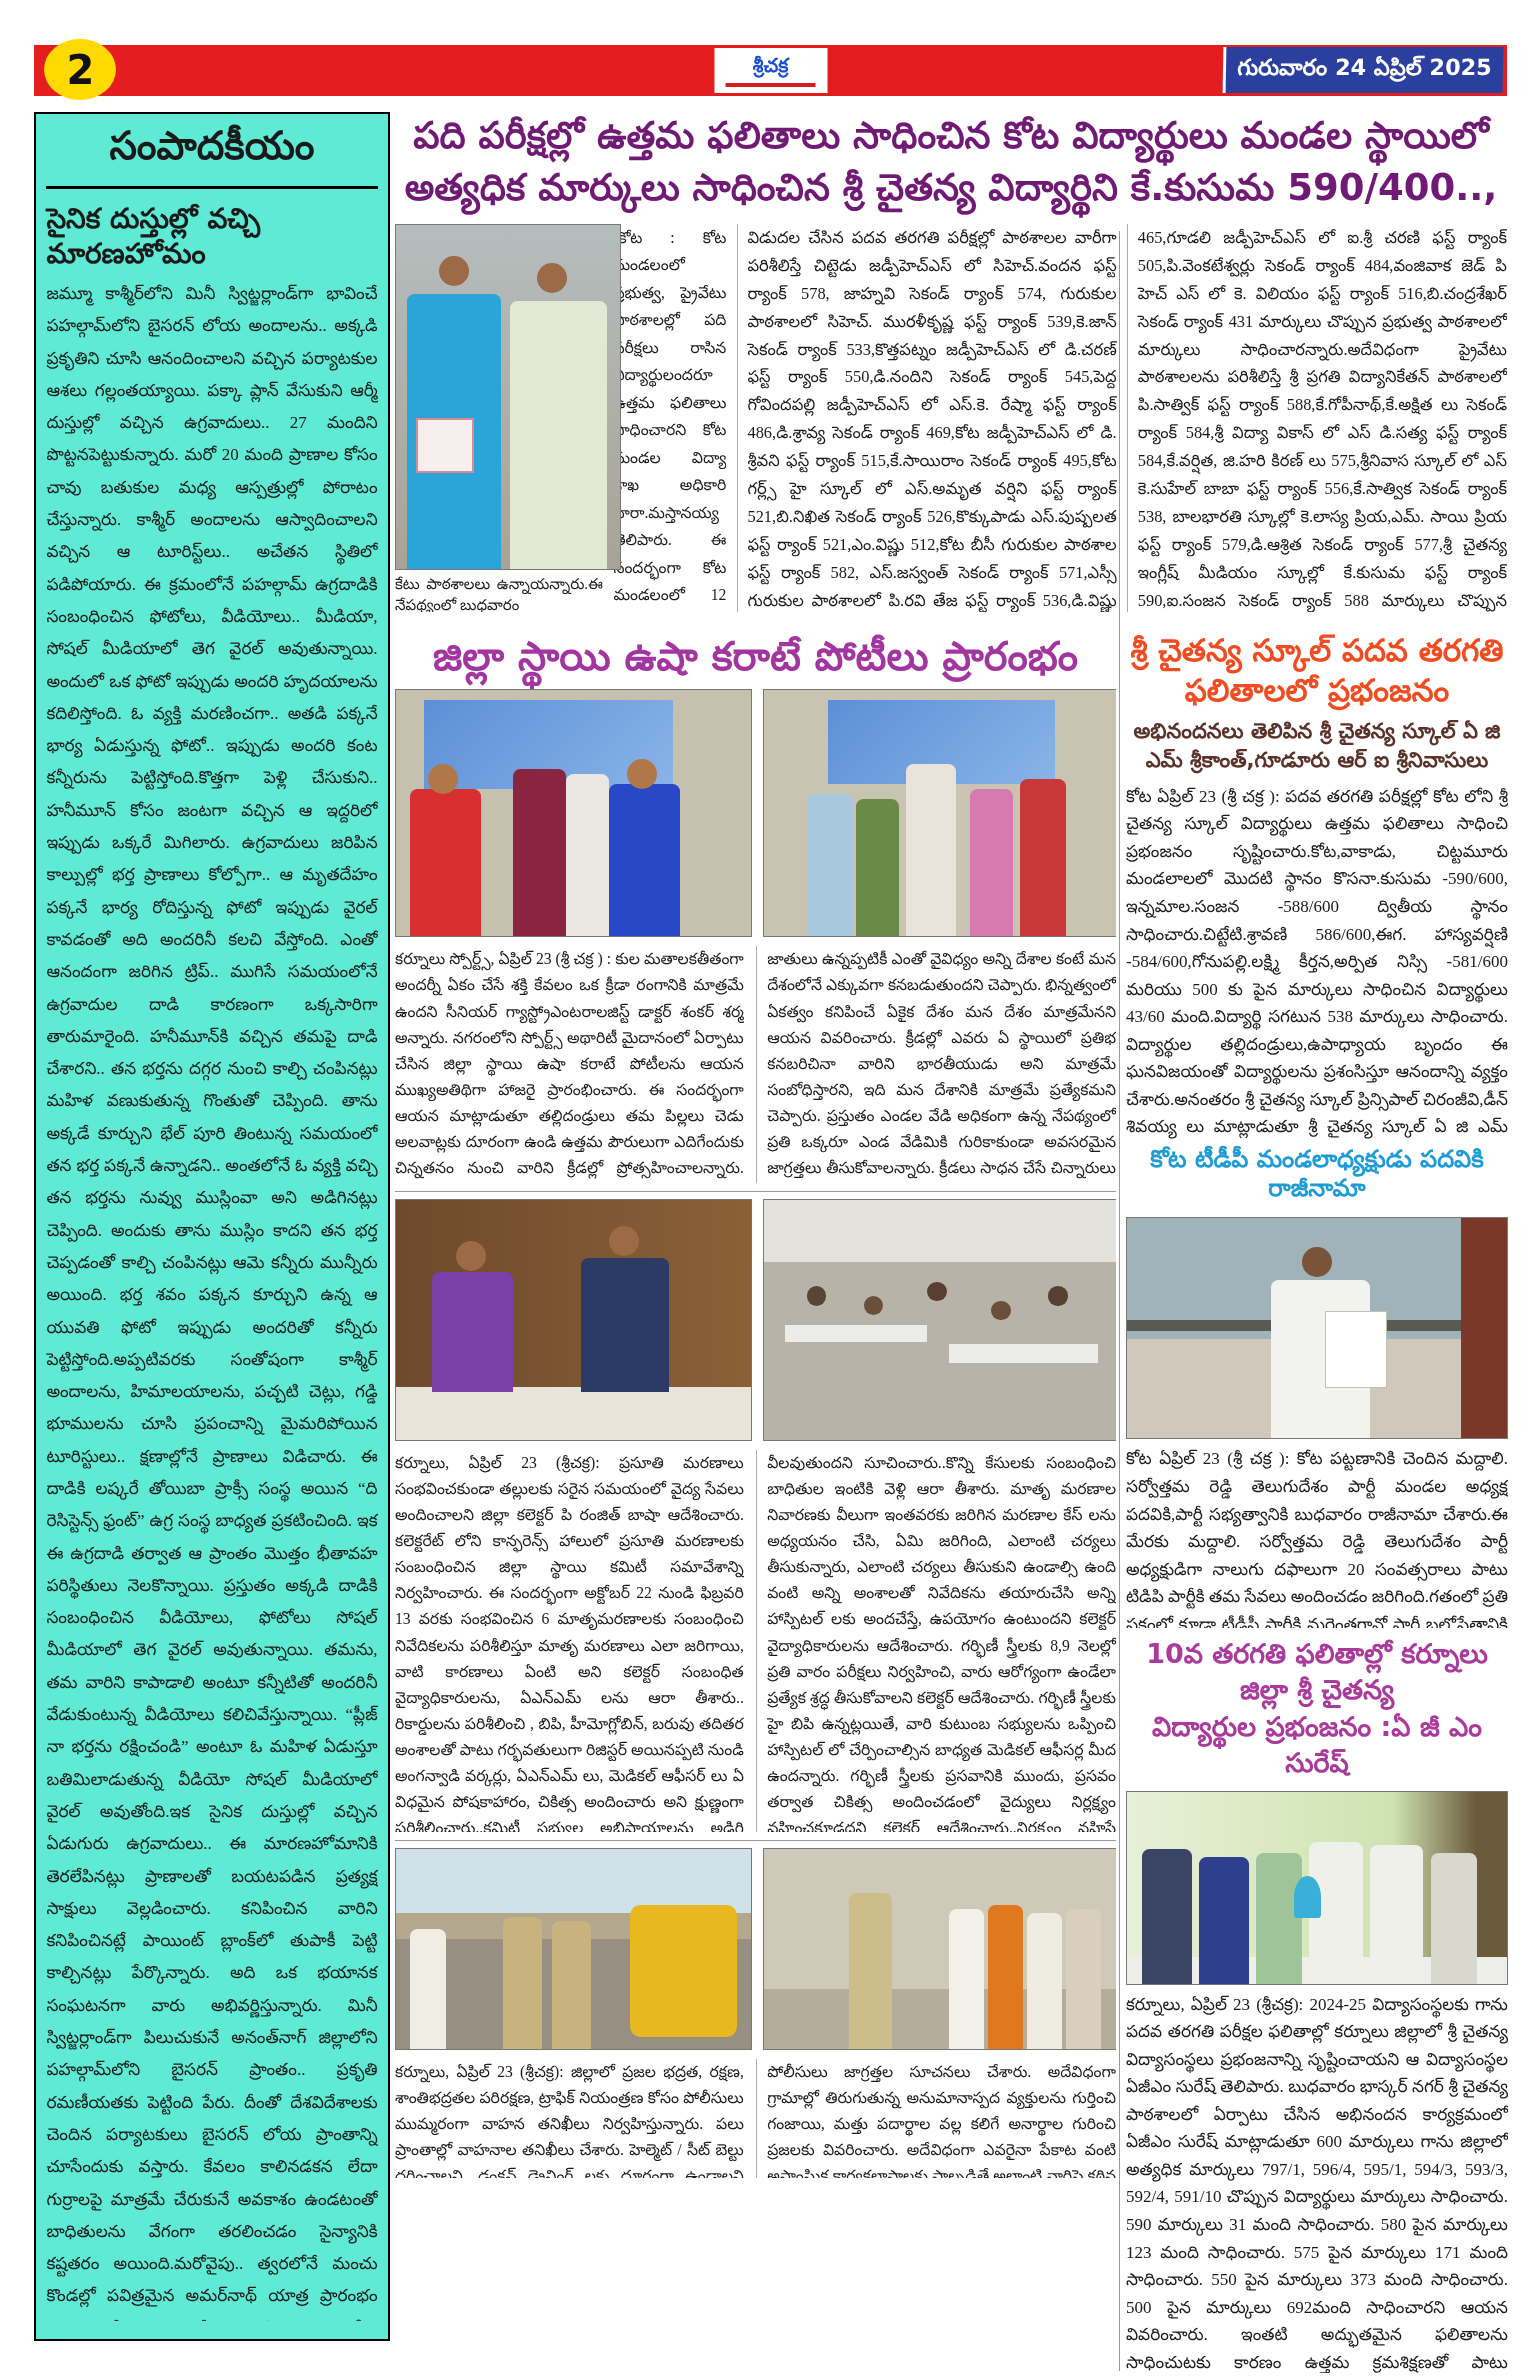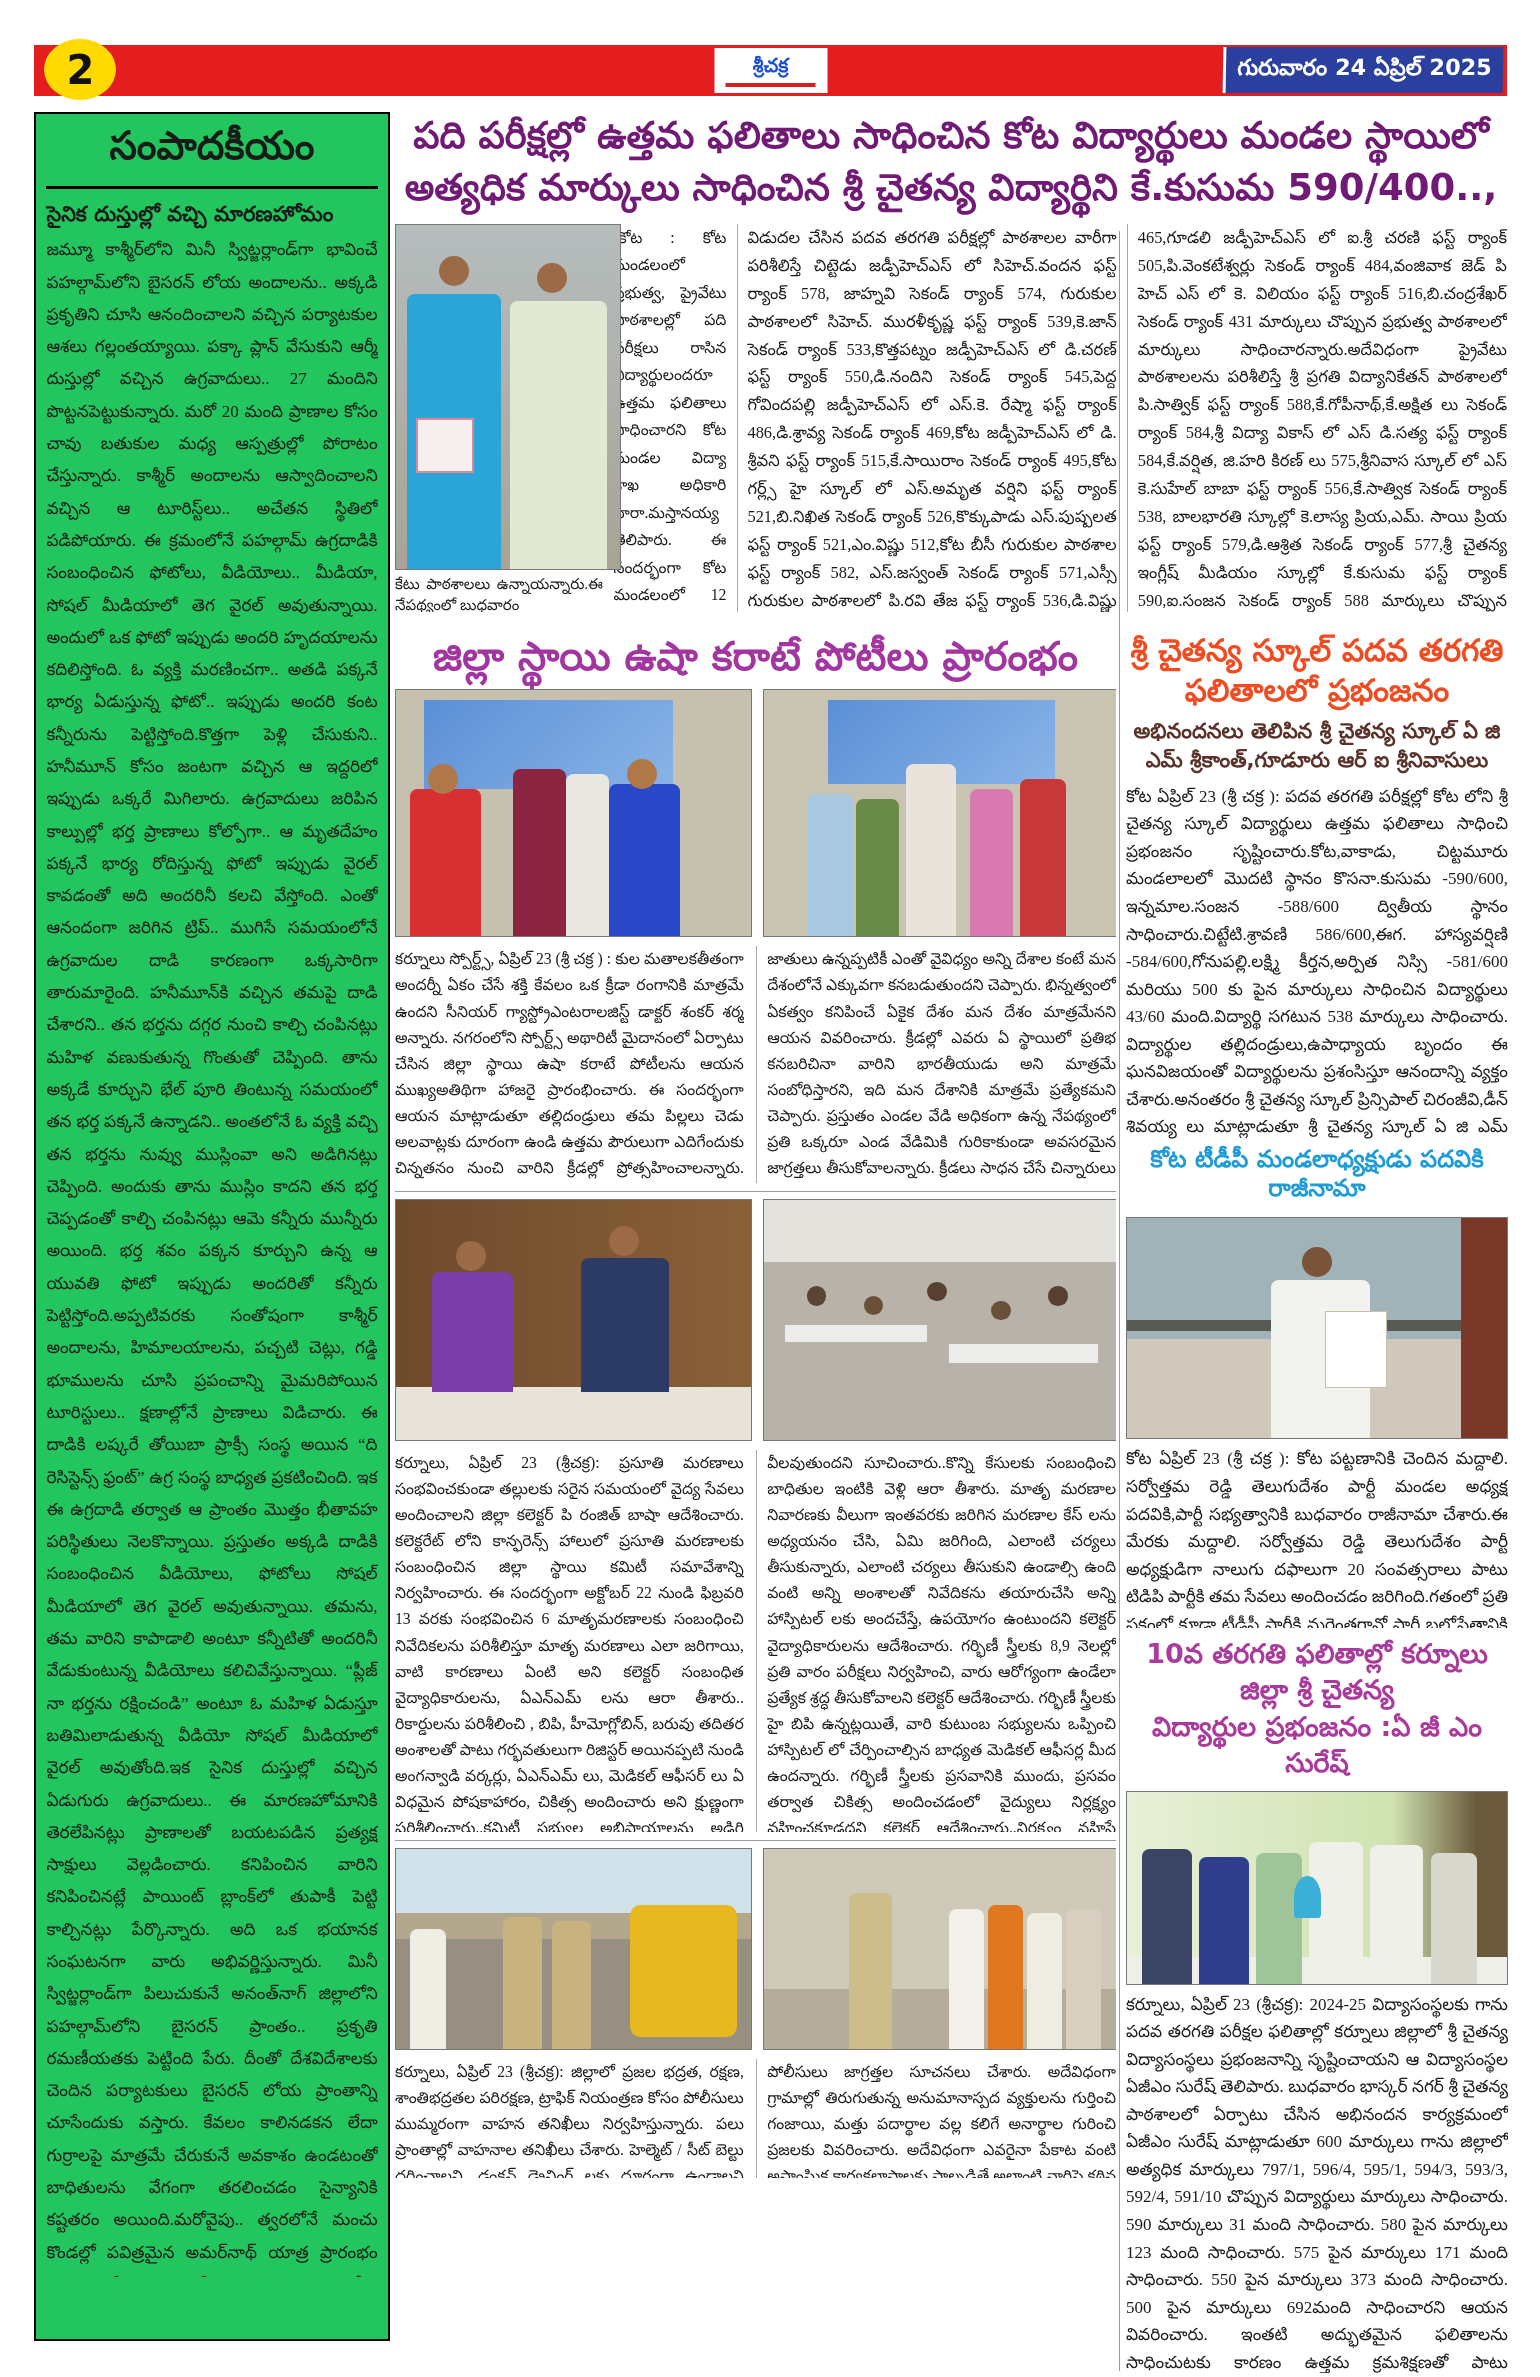--- a/index.html
+++ b/index.html
@@ -13,24 +13,24 @@
   .masthead{position:absolute;left:50%;top:3px;transform:translateX(-50%);width:113px;height:45px;
             background:#ffffff;display:flex;flex-direction:column;align-items:center;justify-content:center;}
   .m-name{font-family:"DejaVu Sans",sans-serif;font-weight:bold;font-size:19.4px;color:#1b4fd0;}
   .m-bar{width:80%;height:3.7px;background:#d42020;margin-top:2.2px;}
   .datebox{position:absolute;right:4.5px;top:2.2px;width:277px;height:46px;background:#2b3f9e;
            border-left:3px solid #ffffff;transform:skewX(-1deg);
            display:flex;align-items:center;justify-content:center;}
   .datebox span{font-family:"DejaVu Sans",sans-serif;font-weight:bold;font-size:22.4px;color:#ffffff;}
   
   .editorial{position:absolute;left:34px;top:112px;width:356px;height:2229px;border:2.2px solid #000;
-             box-sizing:border-box;padding:4.5px 10.4px;overflow:hidden;background:#22c55e;}
+             box-sizing:border-box;padding:4.5px 10.4px;overflow:hidden;background:#5eead4;}
   .ed-title{font-family:"DejaVu Sans",sans-serif;font-weight:bold;font-size:39px;text-align:center;
             padding:4.5px 0 7.5px 0;border-bottom:3px solid #000;}
-  .ed-head{font-family:"DejaVu Sans",sans-serif;font-weight:bold;font-size:21px;line-height:1.25;
+  .ed-head{font-family:"DejaVu Sans",sans-serif;font-weight:bold;font-size:28px;line-height:1.25;
            margin:12px 0 7.5px 0;}
   .ed-body{font-size:17px;line-height:1.9;text-align:justify;overflow:hidden;height:2043px;}
   
   .top-article{position:absolute;left:395px;top:110px;width:1112px;height:516px;overflow:hidden;}
   .top-head{margin:0 0 10.4px 0;text-align:center;font-family:"DejaVu Sans",sans-serif;font-weight:bold;
             font-size:37px;line-height:1.4;color:#701a75;}
   .top-body{display:flex;gap:10.4px;height:388px;overflow:hidden;}
   .tp-wrap{width:208px;flex:none;}
   .tp-cap{font-size:15px;line-height:1.4;margin-top:4.5px;text-align:justify;}
   .col-narrow{width:113px;flex:none;font-size:15.7px;line-height:1.75;text-align:justify;overflow:hidden;}

